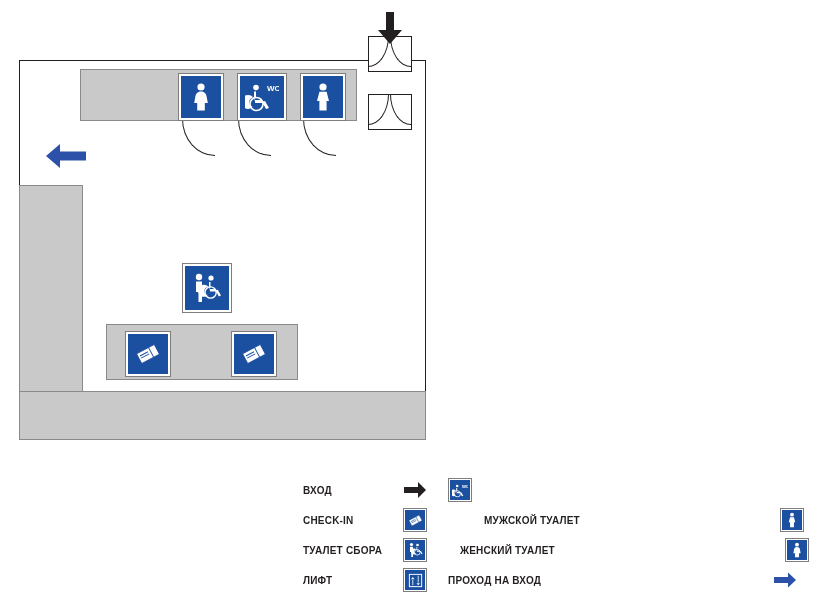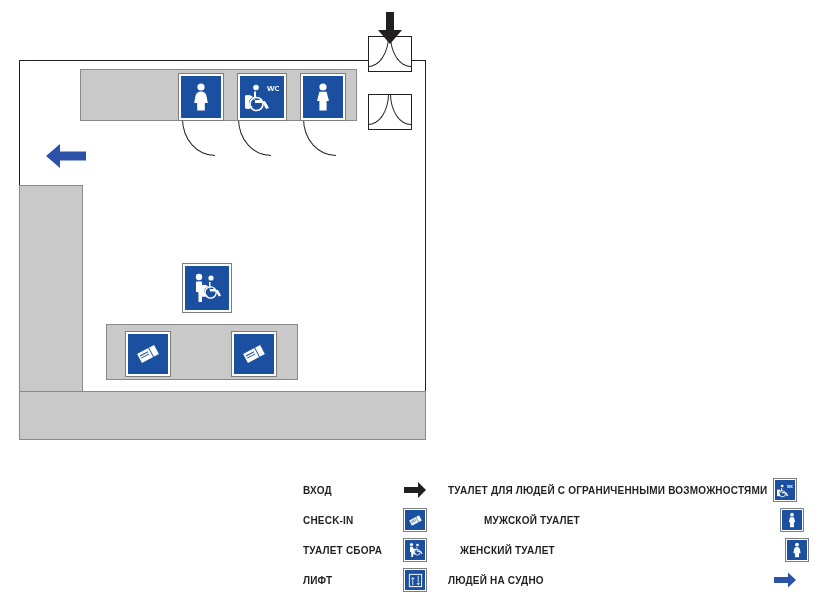--- a/index.html
+++ b/index.html
@@ -239,21 +239,20 @@
             <line x1="15" y1="4" x2="15" y2="14" stroke="#fff" stroke-width="1.2"></line>
           </svg>
         </div>
       </div>
     </div>
   </div>
 
   <div class="legend-col" style="left:448px;top:18px;width:355px;">
 
     <div class="legend-row" style="left:0;top:0;width:355px;height:24px;">
-      <div class="legend-label" style="width:325px;">ТУАЛЕТ ДЛЯ ЛЮДЕЙ С ОГРАНИЧЕННЫМИ ВОЗМОЖНОСТЯМИ</div>
       <div class="legend-icon">
         <div class="sign-sm">
           <svg width="16" height="15" viewBox="0 0 34 30">
             <text x="21" y="9" fill="#fff" font-family="Liberation Sans, sans-serif" font-size="9" font-weight="bold">WC</text>
             <circle cx="11" cy="5.5" r="2.8" fill="#fff"></circle>
             <path d="M9 9.5 L9 18 L17 18 L17 21 L10 21 A7 7 0 1 0 5.5 26.5 L7.5 24.8 A4.6 4.6 0 1 1 11 15.4 L11 9.5 Z" fill="#fff"></path>
             <circle cx="11.5" cy="22" r="6.5" fill="none" stroke="#fff" stroke-width="1.8"></circle>
             <path d="M17 19.5 L21 27 L24 26 L20 19 Z" fill="#fff"></path>
           </svg>
         </div>
@@ -278,21 +277,21 @@
         <div class="sign-sm">
           <svg width="12" height="16" viewBox="0 0 22 30">
             <circle cx="11" cy="5" r="3.6" fill="#fff"></circle>
             <path d="M11 9.6 C7.4 9.6 5.6 12 5.2 15.5 L4.2 21 L7.2 21 L7.2 28.5 L14.8 28.5 L14.8 21 L17.8 21 L16.8 15.5 C16.4 12 14.6 9.6 11 9.6 Z" fill="#fff"></path>
           </svg>
         </div>
       </div>
     </div>
 
     <div class="legend-row" style="left:0;top:90px;width:355px;height:24px;">
-      <div class="legend-label" style="width:325px;">ЛЮДЕЙ НА СУДНО</div>
+      <div class="legend-label" style="width:325px;">ПРОХОД НА ВХОД</div>
       <div class="legend-icon">
         <svg width="24" height="18" viewBox="0 0 24 18">
           <path d="M1 6 L15 6 L15 1.5 L23 9 L15 16.5 L15 12 L1 12 Z" fill="#2b52a8"></path>
         </svg>
       </div>
     </div>
   </div>
 
 </div>
 

